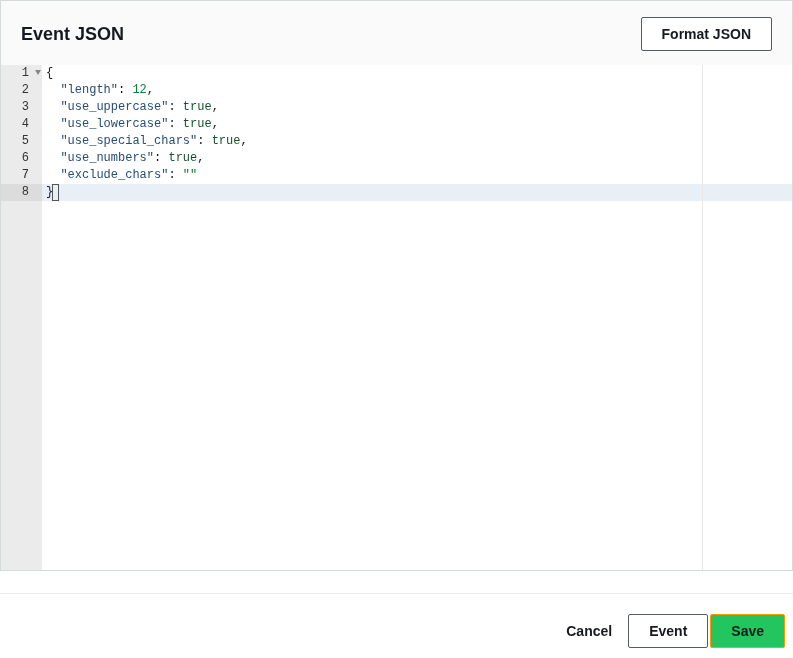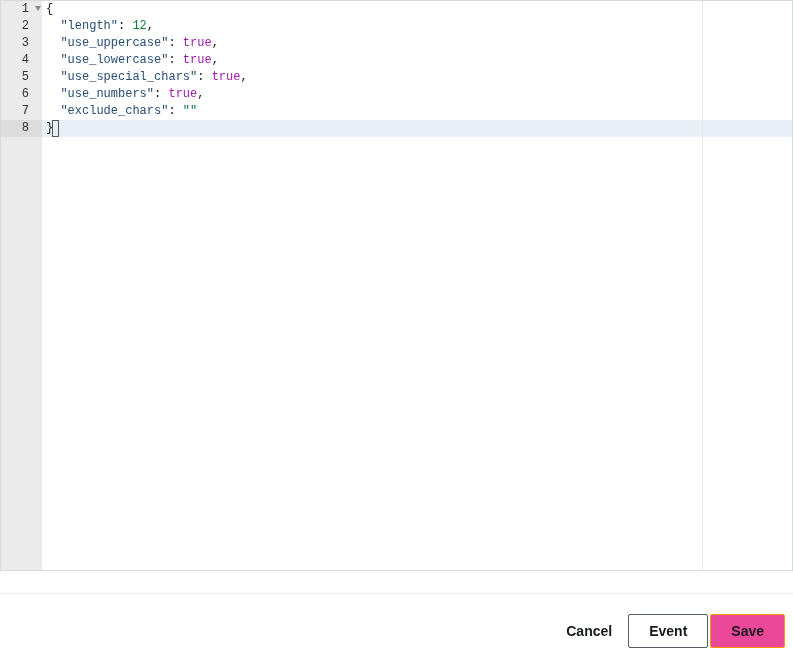--- a/index.html
+++ b/index.html
@@ -41,21 +41,21 @@
       border-radius: 2px;
       cursor: pointer;
       line-height: 20px;
     }
     .btn-normal {
       background: #fff;
       border: 1px solid #545b64;
       color: #16191f;
     }
     .btn-primary {
-      background: #ec4899;
+      background: #22c55e;
       border: 1px solid #ff9900;
       color: #16191f;
     }
     .btn-link {
       background: transparent;
       border: none;
       color: #16191f;
       font-weight: 700;
       padding: 6px 14px;
     }
@@ -105,21 +105,21 @@
       height: 17px;
       padding-left: 4px;
       white-space: pre;
     }
     .code-line.active-highlight {
       background: #e8eff7;
     }
     .tok-brace { color: #16191f; }
     .tok-key { color: #274d73; }
     .tok-number { color: #0d7d3b; }
-    .tok-bool { color: #a21caf; }
+    .tok-bool { color: #14532d; }
     .tok-string { color: #0d7d3b; }
     .tok-punc { color: #16191f; }
     .print-margin {
       position: absolute;
       top: 0;
       bottom: 0;
       left: 660px;
       width: 1px;
       background: #e8e8e8;
     }
@@ -139,20 +139,24 @@
       gap: 2px;
       padding: 20px 8px 10px 8px;
       border-top: 1px solid #eaeded;
       margin-top: 22px;
     }
   </style>
 </head>
 <body>
 
 <div class="panel">
+  <div class="panel-header">
+    <div class="panel-title">Event JSON</div>
+    <button class="btn btn-normal">Format JSON</button>
+  </div>
   <div class="editor-wrap">
     <div class="gutter" id="gutter">
         <div class="gutter-line">1<span class="fold-widget"></span></div>
         <div class="gutter-line">2</div>
         <div class="gutter-line">3</div>
         <div class="gutter-line">4</div>
         <div class="gutter-line">5</div>
         <div class="gutter-line">6</div>
         <div class="gutter-line">7</div>
         <div class="gutter-line" style="background: rgb(220, 220, 220);">8</div>

